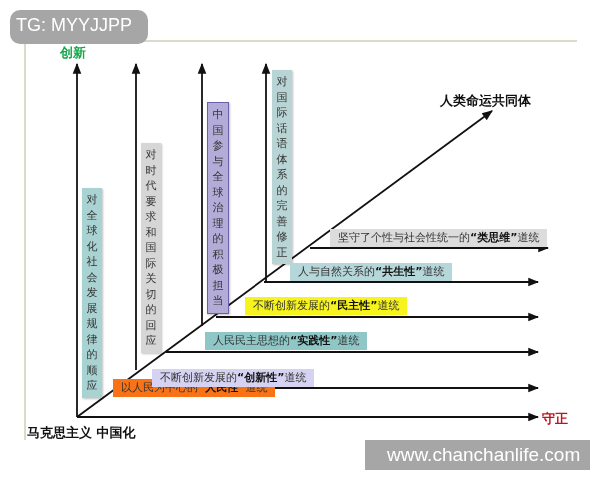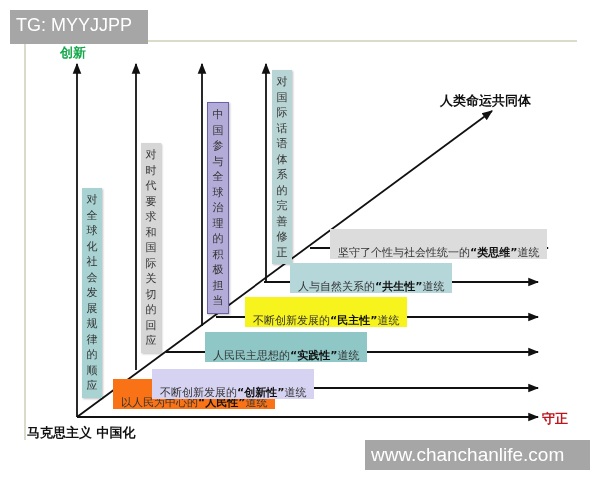--- a/index.html
+++ b/index.html
@@ -3,32 +3,32 @@
 <meta charset="utf-8">
 <style>
   html, body { margin:0; padding:0; }
   body { width:600px; height:480px; background:#ffffff; position:relative; overflow:hidden;
          font-family:"DejaVu Sans","Liberation Sans",sans-serif; }
   .frame { position:absolute; left:24px; top:40px; width:553px; height:420px;
            border-top:2px solid #d9dcc6; border-left:2px solid #d9dcc6; box-sizing:border-box; }
   .frame-mask { position:absolute; left:0; top:440px; width:600px; height:40px; background:#fff; }
   .watermark { position:absolute; background:#a6a6a6; color:#ffffff;
                font-family:"Liberation Sans","DejaVu Sans",sans-serif; }
-  .wm-top { left:10px; top:10px; width:138px; height:34px; font-size:18px; line-height:30px; padding-left:6px; box-sizing:border-box; }
-  .wm-bottom { left:365px; top:440px; width:225px; height:30px; font-size:19px; line-height:30px; padding-left:6px; box-sizing:border-box; }
+  .wm-top { left:10px; top:10px; width:138px; height:34px; font-size:18px; line-height:30px; padding-left:6px; box-sizing:border-box;border-radius:10px; }
+  .wm-bottom { left:365px; top:440px; width:225px; height:30px; font-size:19px; line-height:30px; padding-left:22px; box-sizing:border-box; }
   svg.diagram { position:absolute; left:0; top:0; }
   .axis-label { position:absolute; font-weight:bold; white-space:nowrap; }
   .lbl-innov { left:60px; top:44px; color:#14a84a; font-size:13px; }
   .lbl-sino { left:27px; top:424px; color:#111; font-size:13px; }
   .lbl-keep { left:542px; top:410px; color:#c0141c; font-size:13px; }
   .lbl-community { left:440px; top:92px; color:#111; font-size:13px; }
   .vbox { position:absolute; width:16px; font-size:11px; line-height:15.5px; text-align:center;
           color:#333; padding:4px 2px; box-sizing:content-box; box-shadow:1px 1px 2px rgba(0,0,0,0.25); }
   .hbox { position:absolute; height:18px; font-size:11px; line-height:18px; color:#333;
-          padding:15px 8px; white-space:nowrap; box-sizing:border-box; }
+          padding:0 8px; white-space:nowrap; box-sizing:border-box; }
   .hbox b { color:#111; }
 </style>
 </head>
 <body>
 
 <div class="frame"></div>
 <div class="frame-mask"></div>
 
 <svg class="diagram" width="600" height="480" viewBox="0 0 600 480">
   <defs>

